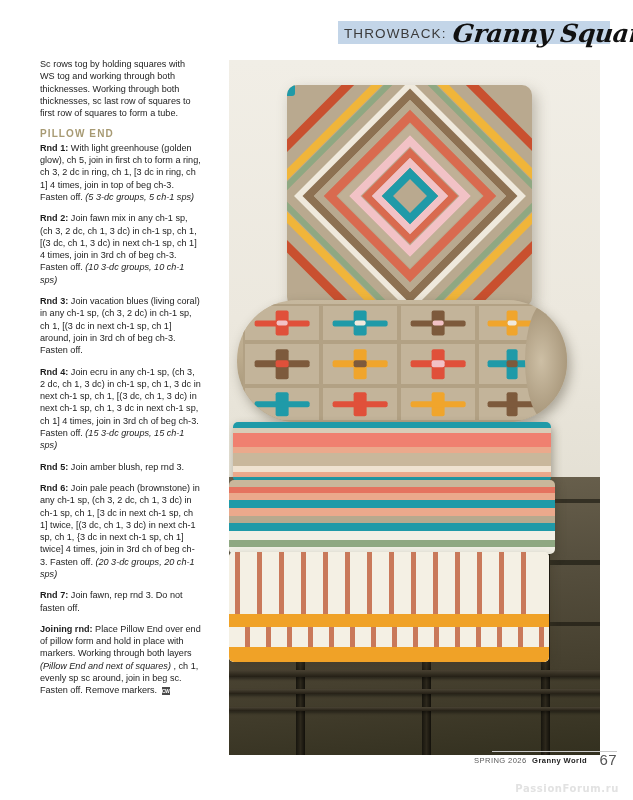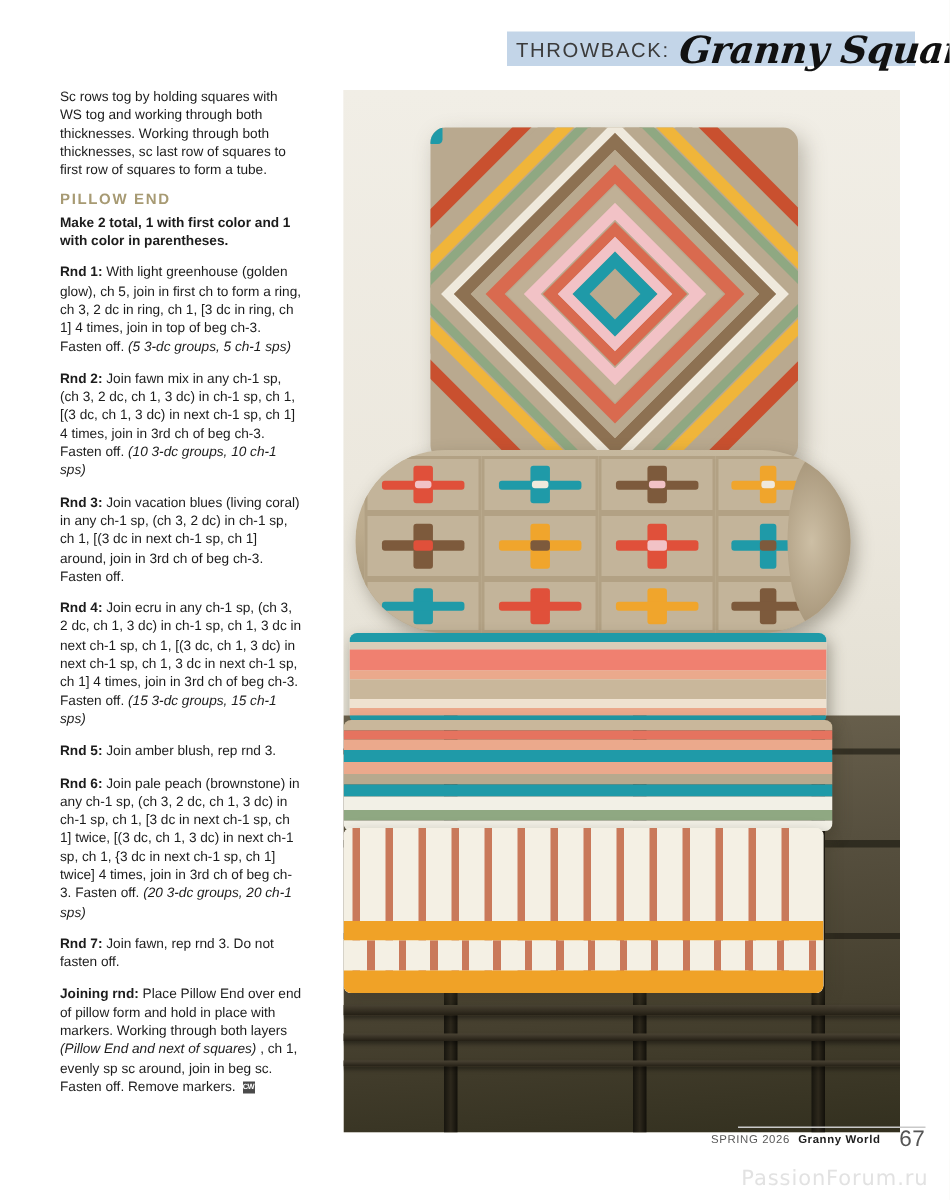--- a/index.html
+++ b/index.html
@@ -248,43 +248,43 @@
     right: 16px;
     bottom: 48px;
     width: 125px;
     height: 1px;
     background: #c9c9c9;
   }
   .watermark {
     position: absolute;
     right: 14px;
     bottom: 6px;
-    font-size: 14px;
+    font-size: 10px;
     color: #e2e2e2;
     letter-spacing: 0.6px;
     font-family: "DejaVu Sans", sans-serif;
+    font-weight: bold;
   }
 </style>
 </head>
 <body>
 
 <div class="page">
 
   <div class="header-banner"></div>
   <div class="header-text">
     <span class="throwback-word">THROWBACK:</span>
     <span class="script-word">Granny Squares</span>
   </div>
 
   <div class="text-column">
 
     <p>Sc rows tog by holding squares with WS tog and working through both thicknesses. Working through both thicknesses, sc last row of squares to first row of squares to form a tube.</p>
 
     <div class="section-head">PILLOW END</div>
-    <p class="makehead">Make 2 total, 1 with first color and 1 with color in parentheses.</p>
 
     <p>
       <span class="lead">Rnd 1:</span>
       <span>With light greenhouse (golden glow), ch 5, join in first ch to form a ring, ch 3, 2 dc in ring, ch 1, [3 dc in ring, ch 1] 4 times, join in top of beg ch-3. Fasten off.</span>
       <span class="ital">(5 3-dc groups, 5 ch-1 sps)</span>
     </p>
 
     <p>
       <span class="lead">Rnd 2:</span>
       <span>Join fawn mix in any ch-1 sp, (ch 3, 2 dc, ch 1, 3 dc) in ch-1 sp, ch 1, [(3 dc, ch 1, 3 dc) in next ch-1 sp, ch 1] 4 times, join in 3rd ch of beg ch-3. Fasten off.</span>

